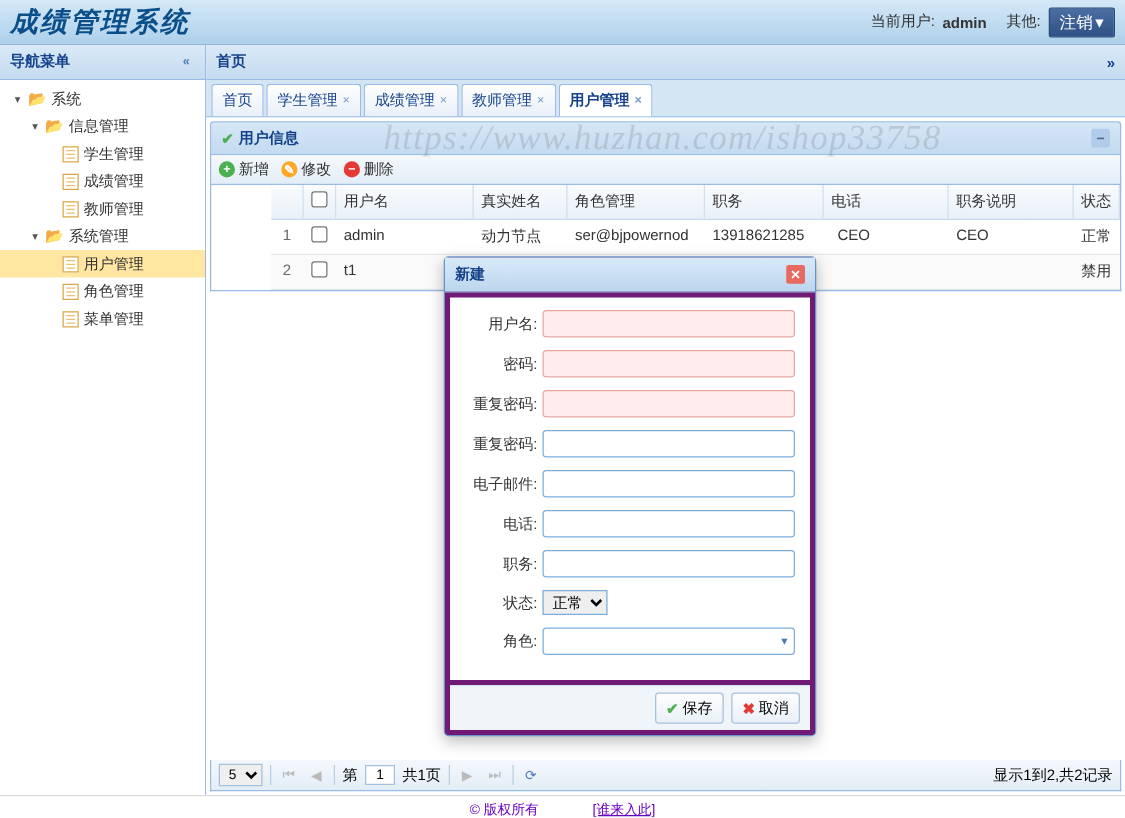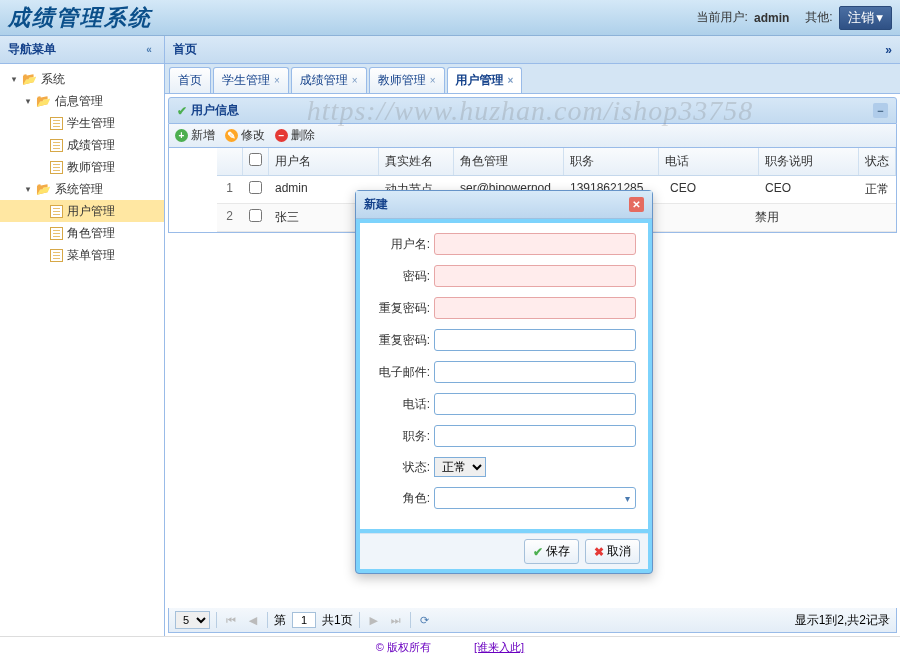--- a/index.html
+++ b/index.html
@@ -54,21 +54,21 @@
 .cell.c-pos { width: 95px; }
 .cell.c-posdesc { width: 100px; }
 .cell.c-status { flex: 1; }
 .pager { border: 1px solid #99bbe8; border-top: none; background: linear-gradient(#f4f8fc, #e3edf7); padding: 3px 6px; display: flex; align-items: center; gap: 6px; margin-top: auto; position: absolute; bottom: 3px; left: 3px; right: 3px; }
 .pager select, .pager input { border: 1px solid #a5c0da; padding: 1px 3px; font-size: 11px; }
 .pager input { width: 24px; text-align: center; }
 .pager .sep { width: 1px; height: 16px; background: #b8cde2; }
 .pager-btn { width: 16px; height: 16px; display: inline-flex; align-items: center; justify-content: center; cursor: pointer; color: #4a7ab0; font-size: 11px; }
 .pager-btn.disabled { color: #bbb; cursor: default; }
 .pager .fill { flex: 1; }
-.dialog { position: absolute; left: 355px; top: 190px; width: 298px; background: #7dd3fc; border: 1px solid #6694c8; border-radius: 4px; box-shadow: 0 4px 12px rgba(0,0,0,0.25); z-index: 100; }
+.dialog { position: absolute; left: 355px; top: 205px; width: 298px; background: #701a75; border: 1px solid #6694c8; border-radius: 4px; box-shadow: 0 4px 12px rgba(0,0,0,0.25); z-index: 100; }
 .dialog-header { background: linear-gradient(#d8eaf8, #bcd6ee); padding: 5px 8px; font-weight: bold; color: #15428b; display: flex; align-items: center; border-bottom: 1px solid #9ec0e0; }
 .dialog-header .spacer { flex: 1; }
 .dlg-close { width: 15px; height: 15px; background: #e56b60; border-radius: 2px; color: #fff; display: inline-flex; align-items: center; justify-content: center; font-size: 10px; cursor: pointer; font-weight: bold; }
 .dialog-body { background: #fff; margin: 4px; padding: 10px 12px; }
 .form-row { display: flex; align-items: center; margin-bottom: 10px; }
 .form-row label { width: 62px; text-align: right; padding-right: 4px; color: #333; }
 .form-row input[type=text], .form-row input[type=password], .form-row .combo { flex: 1; border: 1px solid #7eadd9; border-radius: 3px; padding: 3px 5px; font-size: 12px; height: 22px; }
 .form-row input.required { background: #ffecec; border-color: #e7a6a6; }
 .form-row select { border: 1px solid #7eadd9; padding: 1px 3px; font-size: 12px; }
 .combo { display: flex; align-items: center; justify-content: flex-end; background: #fff; padding-right: 2px; }
@@ -234,20 +234,21 @@
           <div class="cell c-name">动力节点</div>
           <div class="cell c-email">ser@bjpowernod</div>
           <div class="cell c-phone">13918621285</div>
           <div class="cell c-pos">CEO</div>
           <div class="cell c-posdesc">CEO</div>
           <div class="cell c-status">正常</div>
         </div>
         <div class="grid-row">
           <div class="cell c-num">2</div>
           <div class="cell c-chk"><input type="checkbox" style=""></div>
+          <div class="cell c-user">t1</div>
           <div class="cell c-name">张三</div>
           <div class="cell c-email"></div>
           <div class="cell c-phone"></div>
           <div class="cell c-pos"></div>
           <div class="cell c-posdesc"></div>
           <div class="cell c-status">禁用</div>
         </div>
       </div>
 
       <div class="pager">

